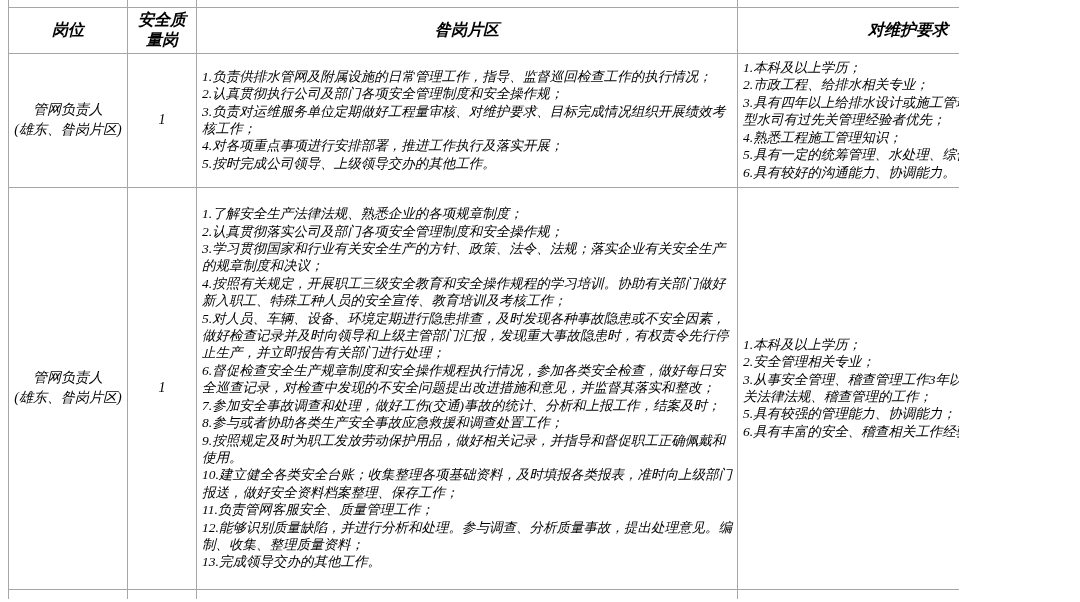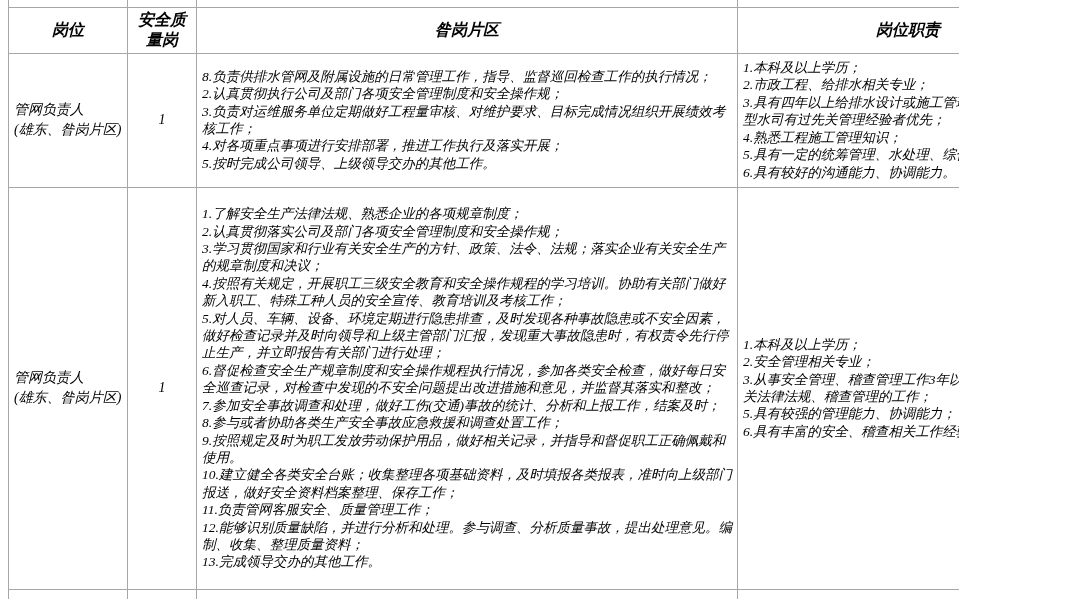--- a/index.html
+++ b/index.html
@@ -39,21 +39,21 @@
     line-height: 20px;
   }
   tr.header-row { height: 46px; }
   tr.row-1 { height: 134px; }
   tr.row-2 { height: 402px; }
   .col-pos   { width: 119px; }
   .col-count { width: 69px; }
   .col-duty  { width: 541px; }
   .col-req   { width: 341px; }
   td.pos-cell {
-    text-align: left;
+    text-align: center;
     font-size: 14px;
     line-height: 20px;
     white-space: pre-line;
     padding: 2px 6px;
   }
   td.count-cell {
     text-align: center;
     font-size: 14px;
   }
   td.text-cell {
@@ -79,27 +79,27 @@
       <tr class="spacer-top">
         <td></td>
         <td></td>
         <td></td>
         <td></td>
       </tr>
       <tr class="header-row">
         <th class="hdr">岗位</th>
         <th class="hdr">安全质量岗</th>
         <th class="hdr">昝岗片区</th>
-        <th class="hdr">岗位职责</th>
+        <th class="hdr">对维护要求</th>
       </tr>
       <tr class="row-1">
         <td class="pos-cell">管网负责人
 (雄东、昝岗片区)</td>
         <td class="count-cell">1</td>
-        <td class="text-cell">8.负责供排水管网及附属设施的日常管理工作，指导、监督巡回检查工作的执行情况；
+        <td class="text-cell">1.负责供排水管网及附属设施的日常管理工作，指导、监督巡回检查工作的执行情况；
 2.认真贯彻执行公司及部门各项安全管理制度和安全操作规；
 3.负责对运维服务单位定期做好工程量审核、对维护要求、目标完成情况组织开展绩效考核工作；
 4.对各项重点事项进行安排部署，推进工作执行及落实开展；
 5.按时完成公司领导、上级领导交办的其他工作。</td>
         <td class="text-cell">1.本科及以上学历；
 2.市政工程、给排水相关专业；
 3.具有四年以上给排水设计或施工管理工作经验，在大型水司有过先关管理经验者优先；
 4.熟悉工程施工管理知识；
 5.具有一定的统筹管理、水处理、综合管理知识；
 6.具有较好的沟通能力、协调能力。</td>

